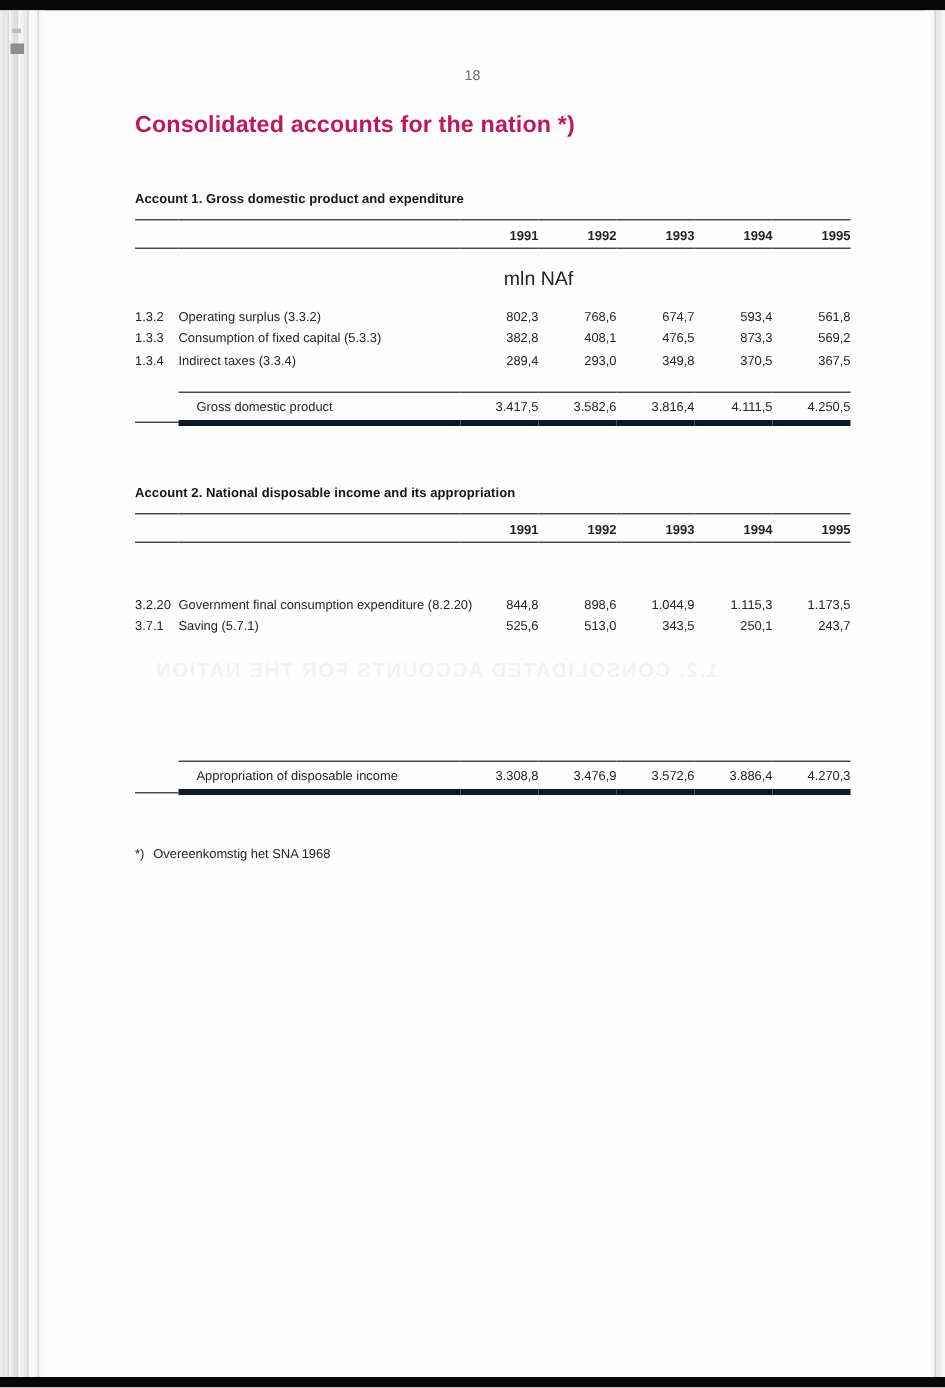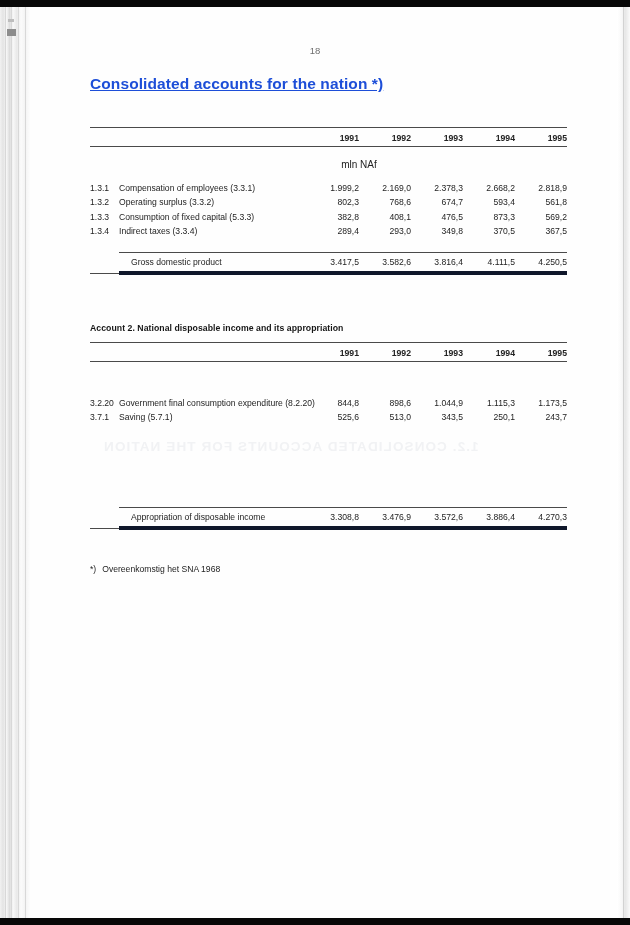--- a/index.html
+++ b/index.html
@@ -116,22 +116,21 @@
     font-size: 9.5px;
     color: #6f6f6f;
   }
   .doc-title {
     position: absolute;
     top: 68px;
     left: 90px;
     font-size: 15.5px;
     font-weight: bold;
     letter-spacing: 0.1px;
-    color: #1d4ed8;
-    text-decoration: underline;
+    color: #be185d;
   }
 
   .account {
     position: absolute;
     left: 90px;
     width: 477px;
   }
   #account-1 { top: 120px; }
   #account-3 { top: 316px; }
 
@@ -169,21 +168,21 @@
     font-size: 8.7px;
     text-align: right;
     padding: 3px 0 3px 0;
     height: 12px;
   }
   tr.head-row th.h-pad { border-bottom: 1px solid #4a4a4a; }
 
   
   tr.unit-row td {
     text-align: center;
-    font-size: 10px;
+    font-size: 13px;
     padding-top: 12px;
     padding-bottom: 11px;
   }
   tr.unit-row td.u-spacer { padding: 0; }
 
   
   tr.gap-row td { height: 34px; }
 
   tr.data-row td {
     padding: 1.5px 0;
@@ -238,20 +237,21 @@
   <div class="right-edge"></div>
   <div class="right-edge-line"></div>
 
   <div class="bleed">1.2.  CONSOLIDATED ACCOUNTS FOR THE NATION</div>
 
   <div class="folio">18</div>
 
   <div class="doc-title">Consolidated accounts for the nation *)</div>
 
   <div class="account" id="account-1">
+    <div class="account-caption">Account 1. Gross domestic product and expenditure</div>
 
     <table class="acct">
       <colgroup>
         <col class="c-code">
           <col class="c-label">
         <col class="c-num">
           <col class="c-num">
           <col class="c-num">
           <col class="c-num">
           <col class="c-num">
@@ -271,29 +271,20 @@
         <tr class="unit-row">
           <td class="u-spacer"></td>
           <td class="u-spacer"></td>
           <td colspan="2">mln NAf</td>
           <td class="u-spacer"></td>
           <td class="u-spacer"></td>
           <td class="u-spacer"></td>
         </tr>
 
         <tr class="data-row">
-          <td class="code">1.3.1</td>
-          <td class="label">Compensation of employees (3.3.1)</td>
-          <td class="num">1.999,2</td>
-          <td class="num">2.169,0</td>
-          <td class="num">2.378,3</td>
-          <td class="num">2.668,2</td>
-          <td class="num">2.818,9</td>
-        </tr>
-        <tr class="data-row">
           <td class="code">1.3.2</td>
           <td class="label">Operating surplus (3.3.2)</td>
           <td class="num">802,3</td>
           <td class="num">768,6</td>
           <td class="num">674,7</td>
           <td class="num">593,4</td>
           <td class="num">561,8</td>
         </tr>
         <tr class="data-row">
           <td class="code">1.3.3</td>

